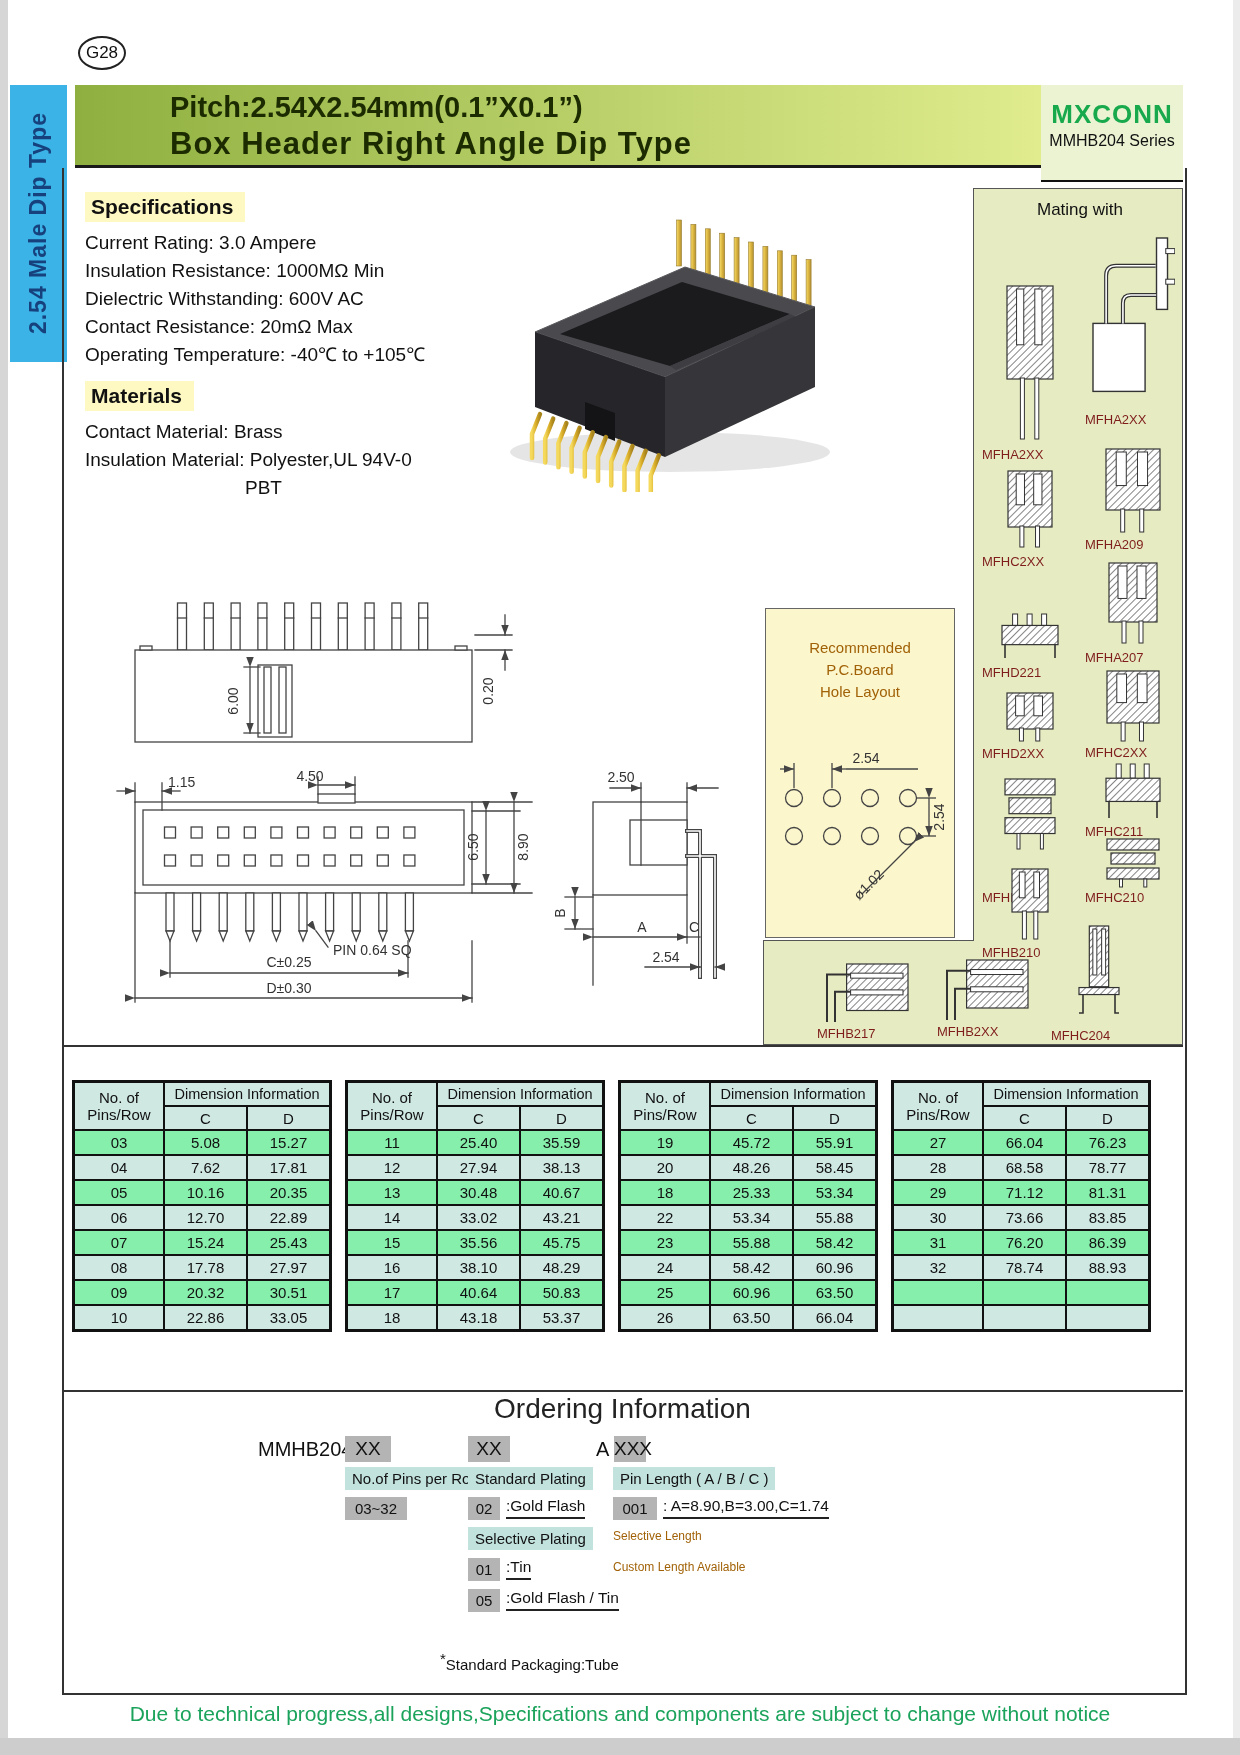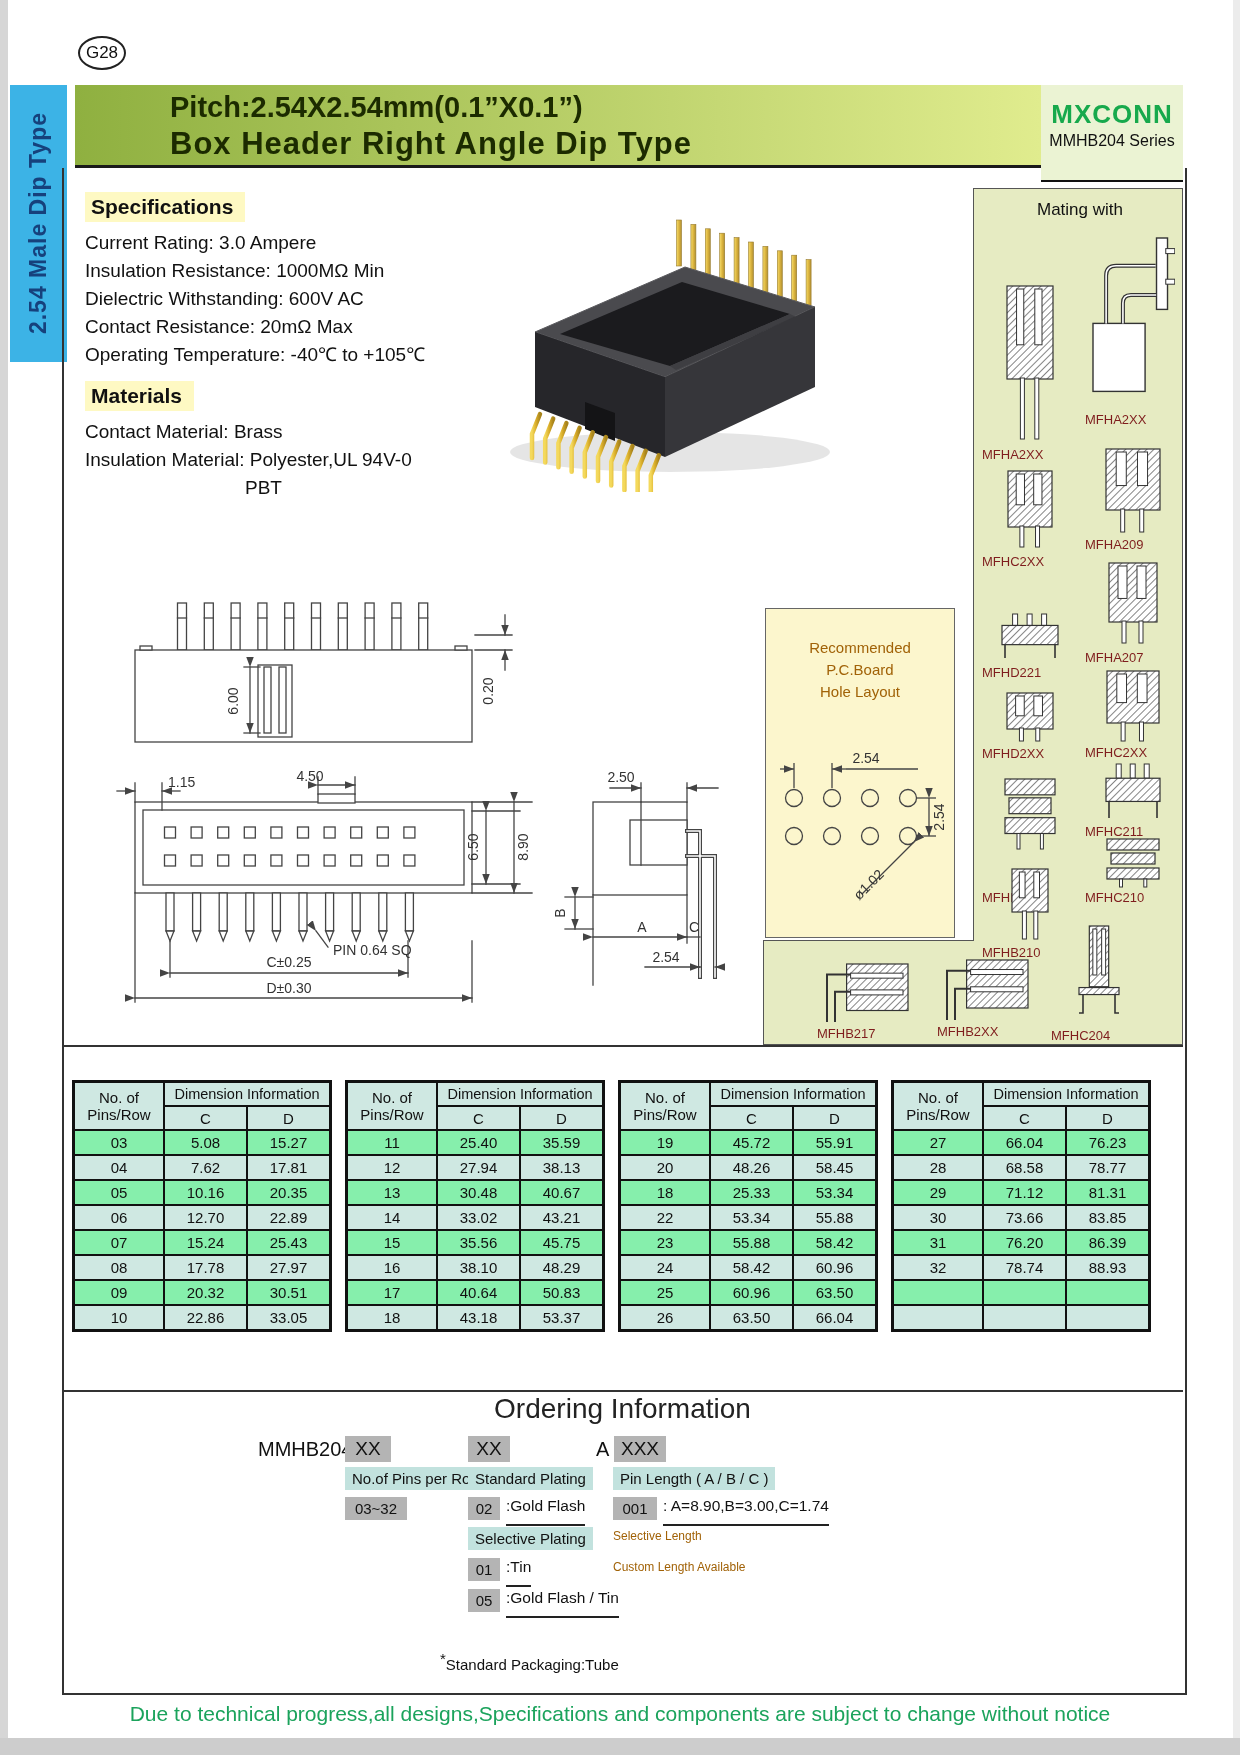--- a/index.html
+++ b/index.html
@@ -55,21 +55,21 @@
   .dimtable td{height:23px;}
   .dimtable .w1{width:88px;} .dimtable .w2{width:81px;} .dimtable .w3{width:81px;}
   .dimtable tr.alt td{background:#cfe8e2;}
   .dimtable{border:3px solid #111;}
   
   .ord-title{left:62px;top:1393px;width:1121px;text-align:center;font-size:28px;color:#222;}
   .otext{position:absolute;font-size:20px;color:#111;}
   .chip-gray{position:absolute;background:#b4b4b4;color:#111;text-align:center;font-size:19px;height:26px;line-height:26px;}
   .chip-teal{position:absolute;background:#c2e2de;color:#111;font-size:15px;height:23px;line-height:23px;padding:0 7px;white-space:nowrap;}
   .chip-gray.sm{font-size:15px;height:23px;line-height:23px;}
-  .uline{position:absolute;font-size:15.5px;color:#111;border-bottom:2px solid #222;padding-bottom:9px;white-space:nowrap;}
+  .uline{position:absolute;font-size:15.5px;color:#111;border-bottom:2px solid #222;padding-bottom:2px;white-space:nowrap;}
   .plain{position:absolute;font-size:12px;color:#a16207;white-space:nowrap;}
   .footnote{left:440px;top:1650px;font-size:15px;color:#111;}
   .footnote sup{font-size:15px;}
   .footer{left:0;top:1702px;width:1240px;text-align:center;font-size:21px;color:#1ba35c;}
   svg text{font-family:"Liberation Sans",sans-serif;}
 </style>
 </head>
 <body>
 
 <svg width="0" height="0" style="position:absolute">
@@ -717,21 +717,21 @@
           </tr>
         </tbody>
       </table>
     </div>
 
   <div class="abs ord-title">Ordering Information</div>
   <div class="otext" style="left:258px;top:1438px">MMHB204 -</div>
   <div class="chip-gray" style="left:345px;top:1436px;width:46px">XX</div>
   <div class="chip-gray" style="left:468px;top:1436px;width:42px">XX</div>
   <div class="otext" style="left:596px;top:1438px">A</div>
-  <div class="chip-gray" style="left:614px;top:1436px;width:52px">XXX</div>
+  <div class="chip-gray" style="left:614px;top:1436px;width:32px">XXX</div>
 
   <div class="chip-teal" style="left:345px;top:1467px">No.of Pins per Row</div>
   <div class="chip-teal" style="left:468px;top:1467px">Standard Plating</div>
   <div class="chip-teal" style="left:613px;top:1467px">Pin Length ( A / B / C )</div>
 
   <div class="chip-gray sm" style="left:345px;top:1497px;width:62px">03~32</div>
   <div class="chip-gray sm" style="left:468px;top:1497px;width:32px">02</div>
   <div class="uline" style="left:506px;top:1497px">:Gold Flash</div>
   <div class="chip-gray sm" style="left:613px;top:1497px;width:44px">001</div>
   <div class="uline" style="left:663px;top:1497px">: A=8.90,B=3.00,C=1.74</div>

